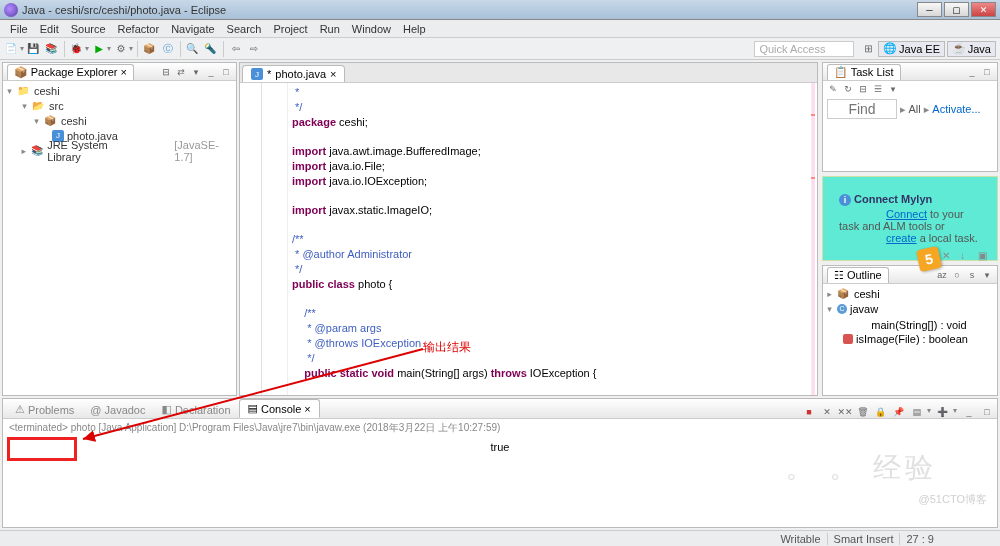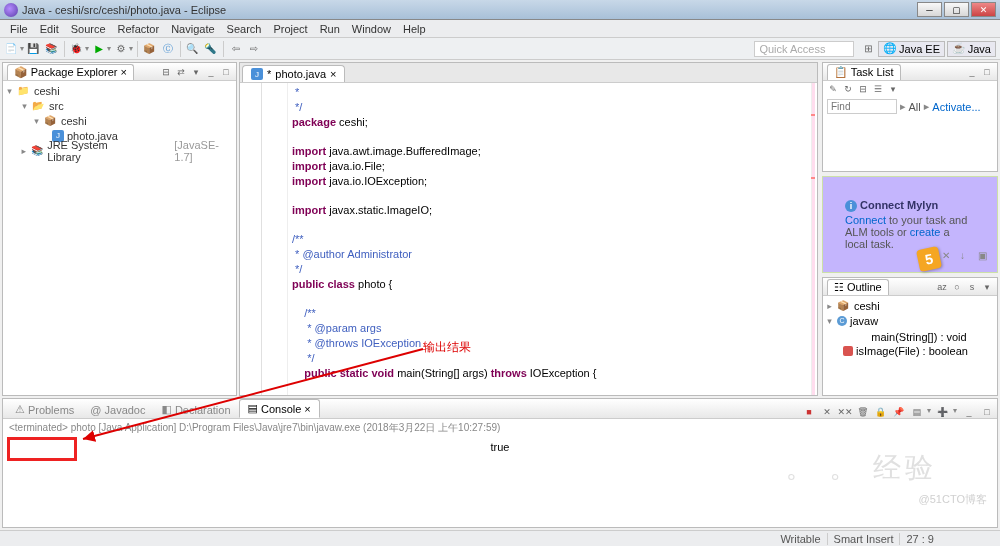--- a/index.html
+++ b/index.html
@@ -40,24 +40,24 @@
 .editor-tab { padding: 2px 8px; background: #fff; border: 1px solid #bbb; border-bottom: none; border-radius: 4px 4px 0 0; display: flex; align-items: center; gap: 4px; font-size: 10px; }
 .code { flex: 1; display: flex; overflow: hidden; background: #fff; }
 .gutter { width: 48px; background: #fff; border-right: 1px solid #eee; }
 .gutter-marker { height: 100%; width: 12px; background: #fff; position: relative; }
 .fold-bar { width: 10px; border-right: 1px solid #e0e0e0; height: 100%; position: relative; }
 .code-text { flex: 1; font-family: Consolas, "Courier New", monospace; font-size: 11px; line-height: 14px; padding: 2px 4px; white-space: pre; color: #000; overflow: hidden; }
 .kw { color: #7f0055; font-weight: bold; }
 .jdoc { color: #3f5fbf; }
 .right-col { width: 180px; display: flex; flex-direction: column; }
 .task-list { height: 110px; }
-.find-box { border: 1px solid #ccc; padding: 1px 3px; color: #999; font-size: 10px; width: 70px; background:#fff; }
-.mylyn-box { border: 1px solid #cce0a8; background: #c4b5fd; padding: 22px; font-size: 10px; color: #555; }
+.find-box { border: 1px solid #ccc; padding: 1px 3px; color: #999; font-size: 14px; width: 70px; background:#fff;text-align:center; }
+.mylyn-box { border: 1px solid #cce0a8; background: #5eead4; padding: 16px; font-size: 10px; color: #555; }
 .mylyn-title { color: #336; font-weight: bold; margin-bottom: 2px; }
-.mylyn-link { color: #0066cc; cursor: pointer; }
+.mylyn-link { color: #0066cc; text-decoration: underline; cursor: pointer; margin-left: 47px; }
 .outline { flex: 1; }
 .outline-tree { padding: 2px; }
 .outline-row { display: flex; align-items: center; gap: 3px; height: 15px; font-size: 10px; }
 .ic-class { width: 10px; height: 10px; background: #5b9bd5; border-radius: 50%; color:#fff; font-size:7px; display:flex; align-items:center; justify-content:center;}
 .ic-method { width: 10px; height: 10px; background: #6ab04c; border-radius: 50%; }
 .ic-method-priv { width: 10px; height: 10px; background: #d9534f; border-radius: 2px; }
 .bottom-panel { height: 130px; background: #fff; border: 1px solid #bbb; margin: 0 2px 2px 2px; display: flex; flex-direction: column; position: relative; }
 .bottom-tabs { height: 20px; display: flex; align-items: flex-end; padding: 0 4px; border-bottom: 1px solid #ccc; background: linear-gradient(#fff,#e8e8e8); }
 .btab { padding: 2px 8px; color: #888; font-size: 10px; display: flex; align-items: center; gap: 3px; cursor: pointer; }
 .btab.active { color: #000; background: #fff; border: 1px solid #bbb; border-bottom: 1px solid #fff; border-radius: 3px 3px 0 0; }

